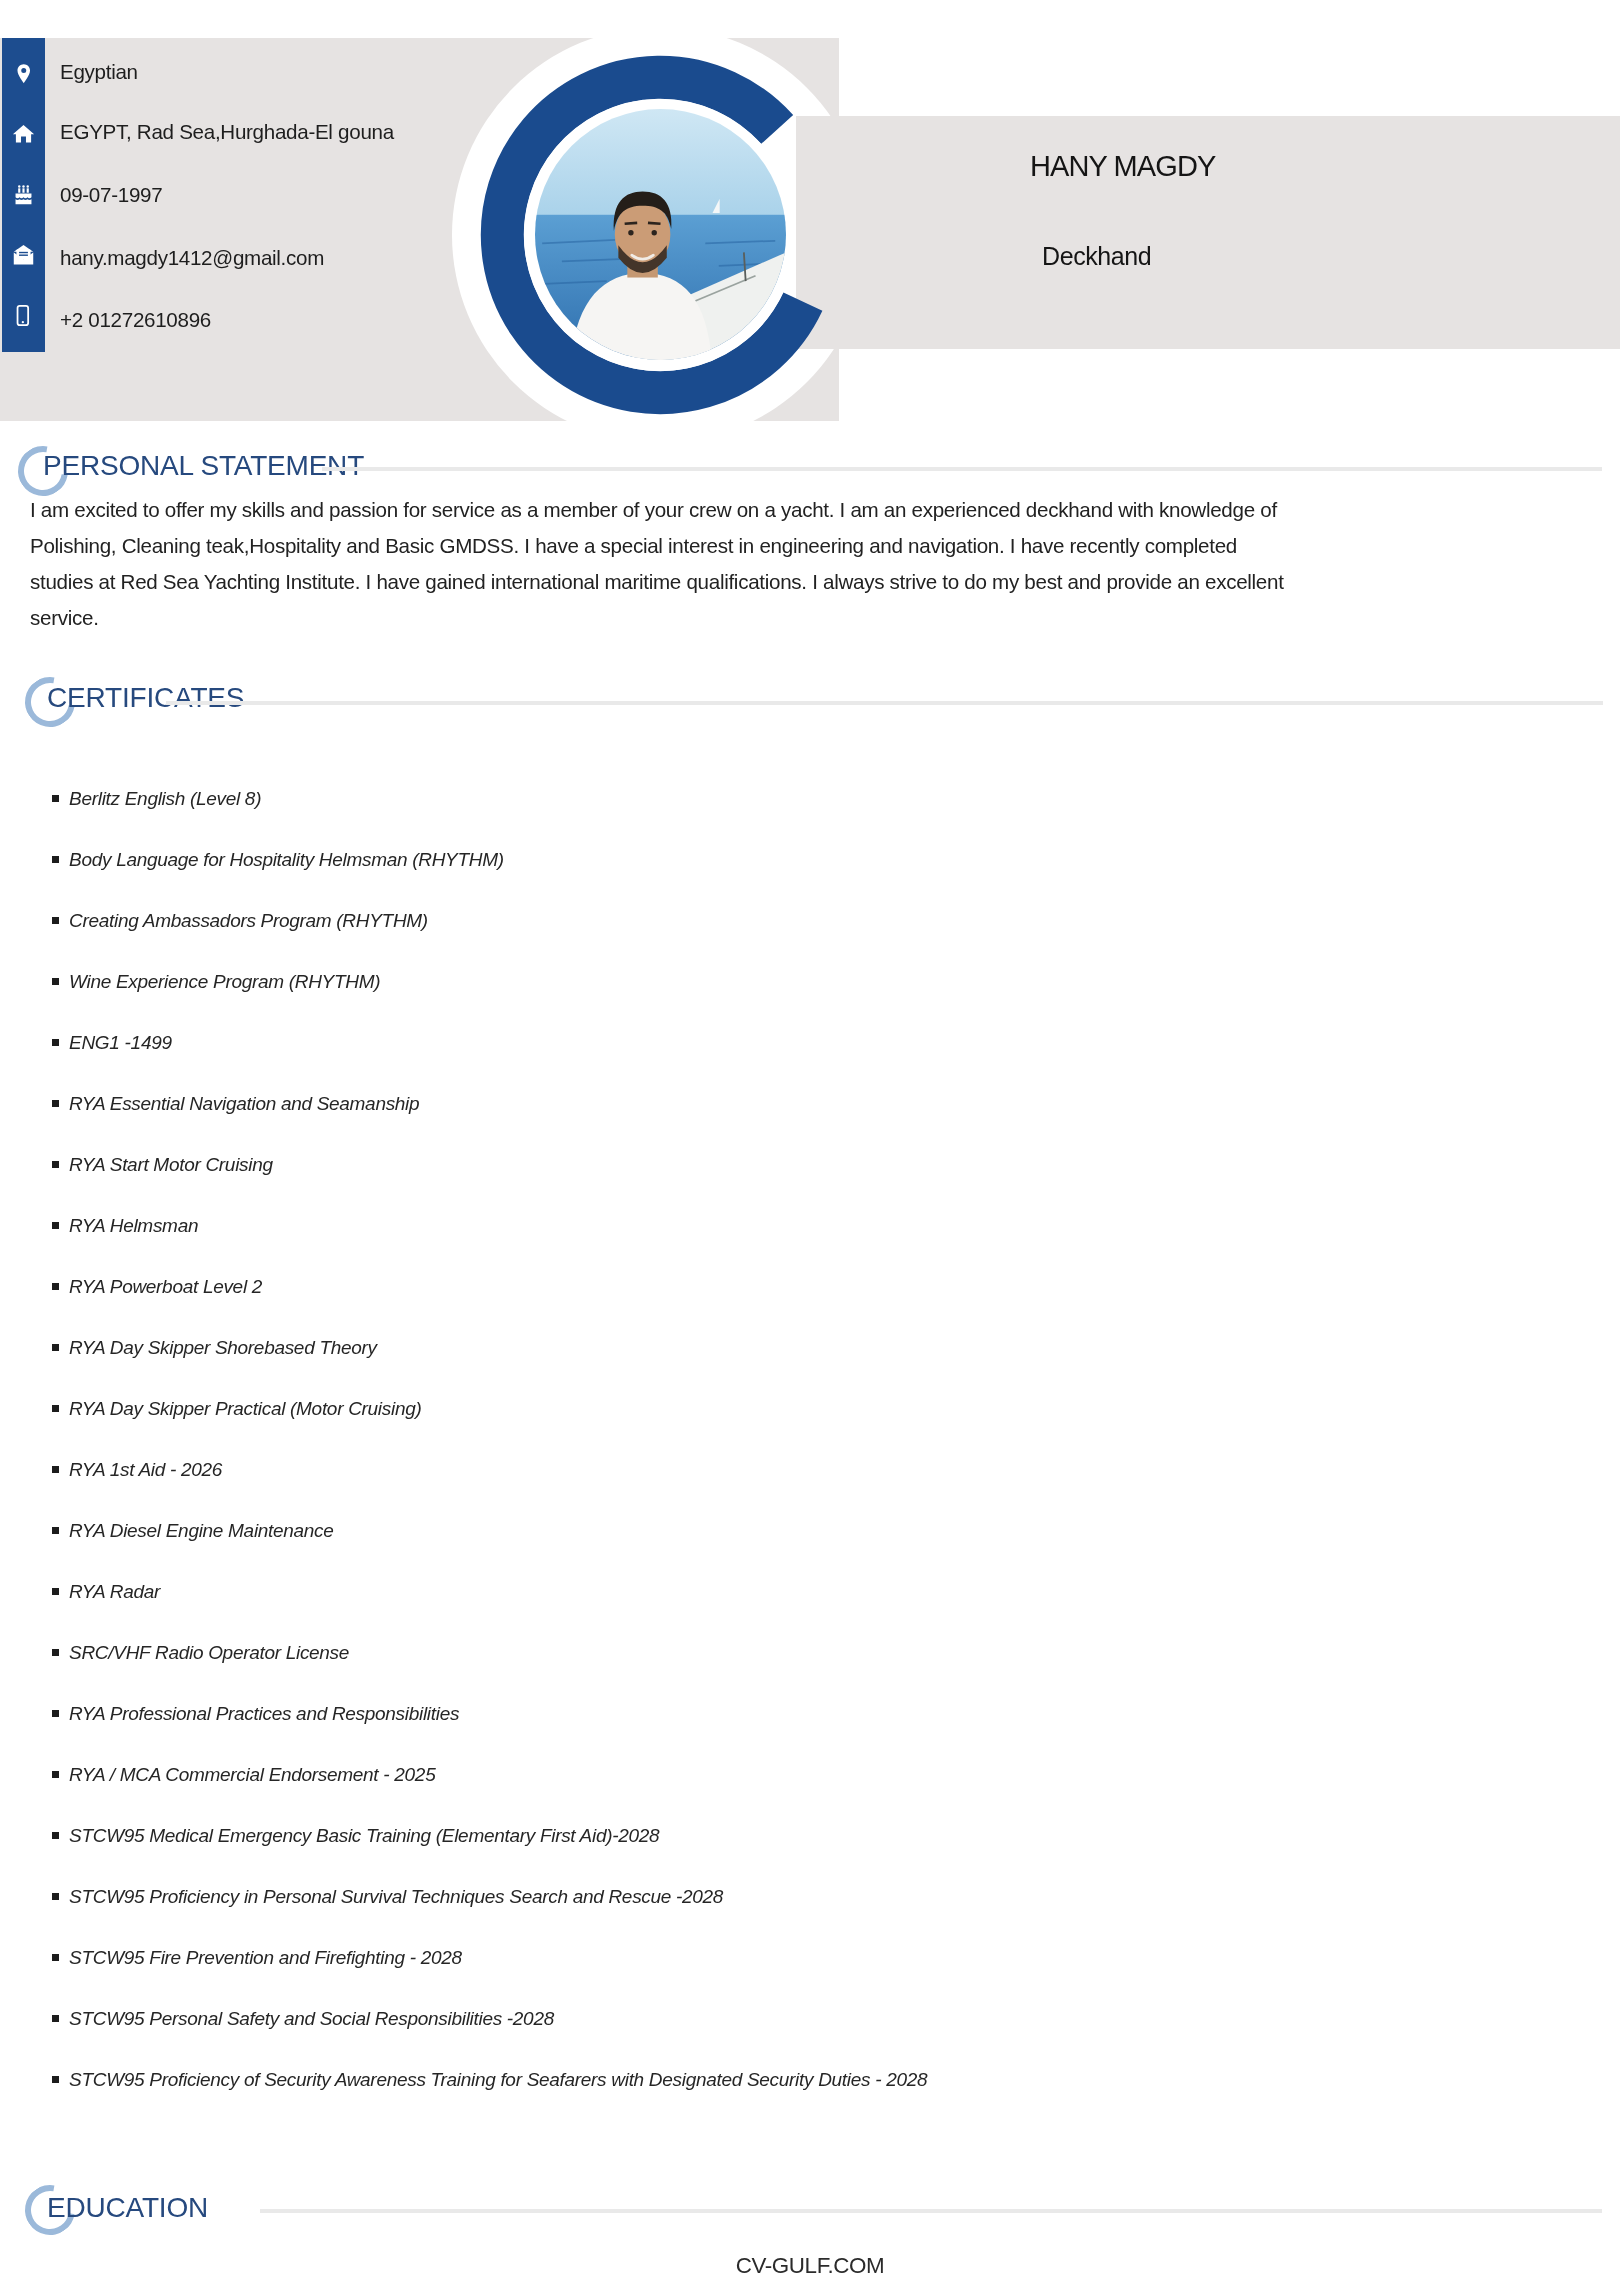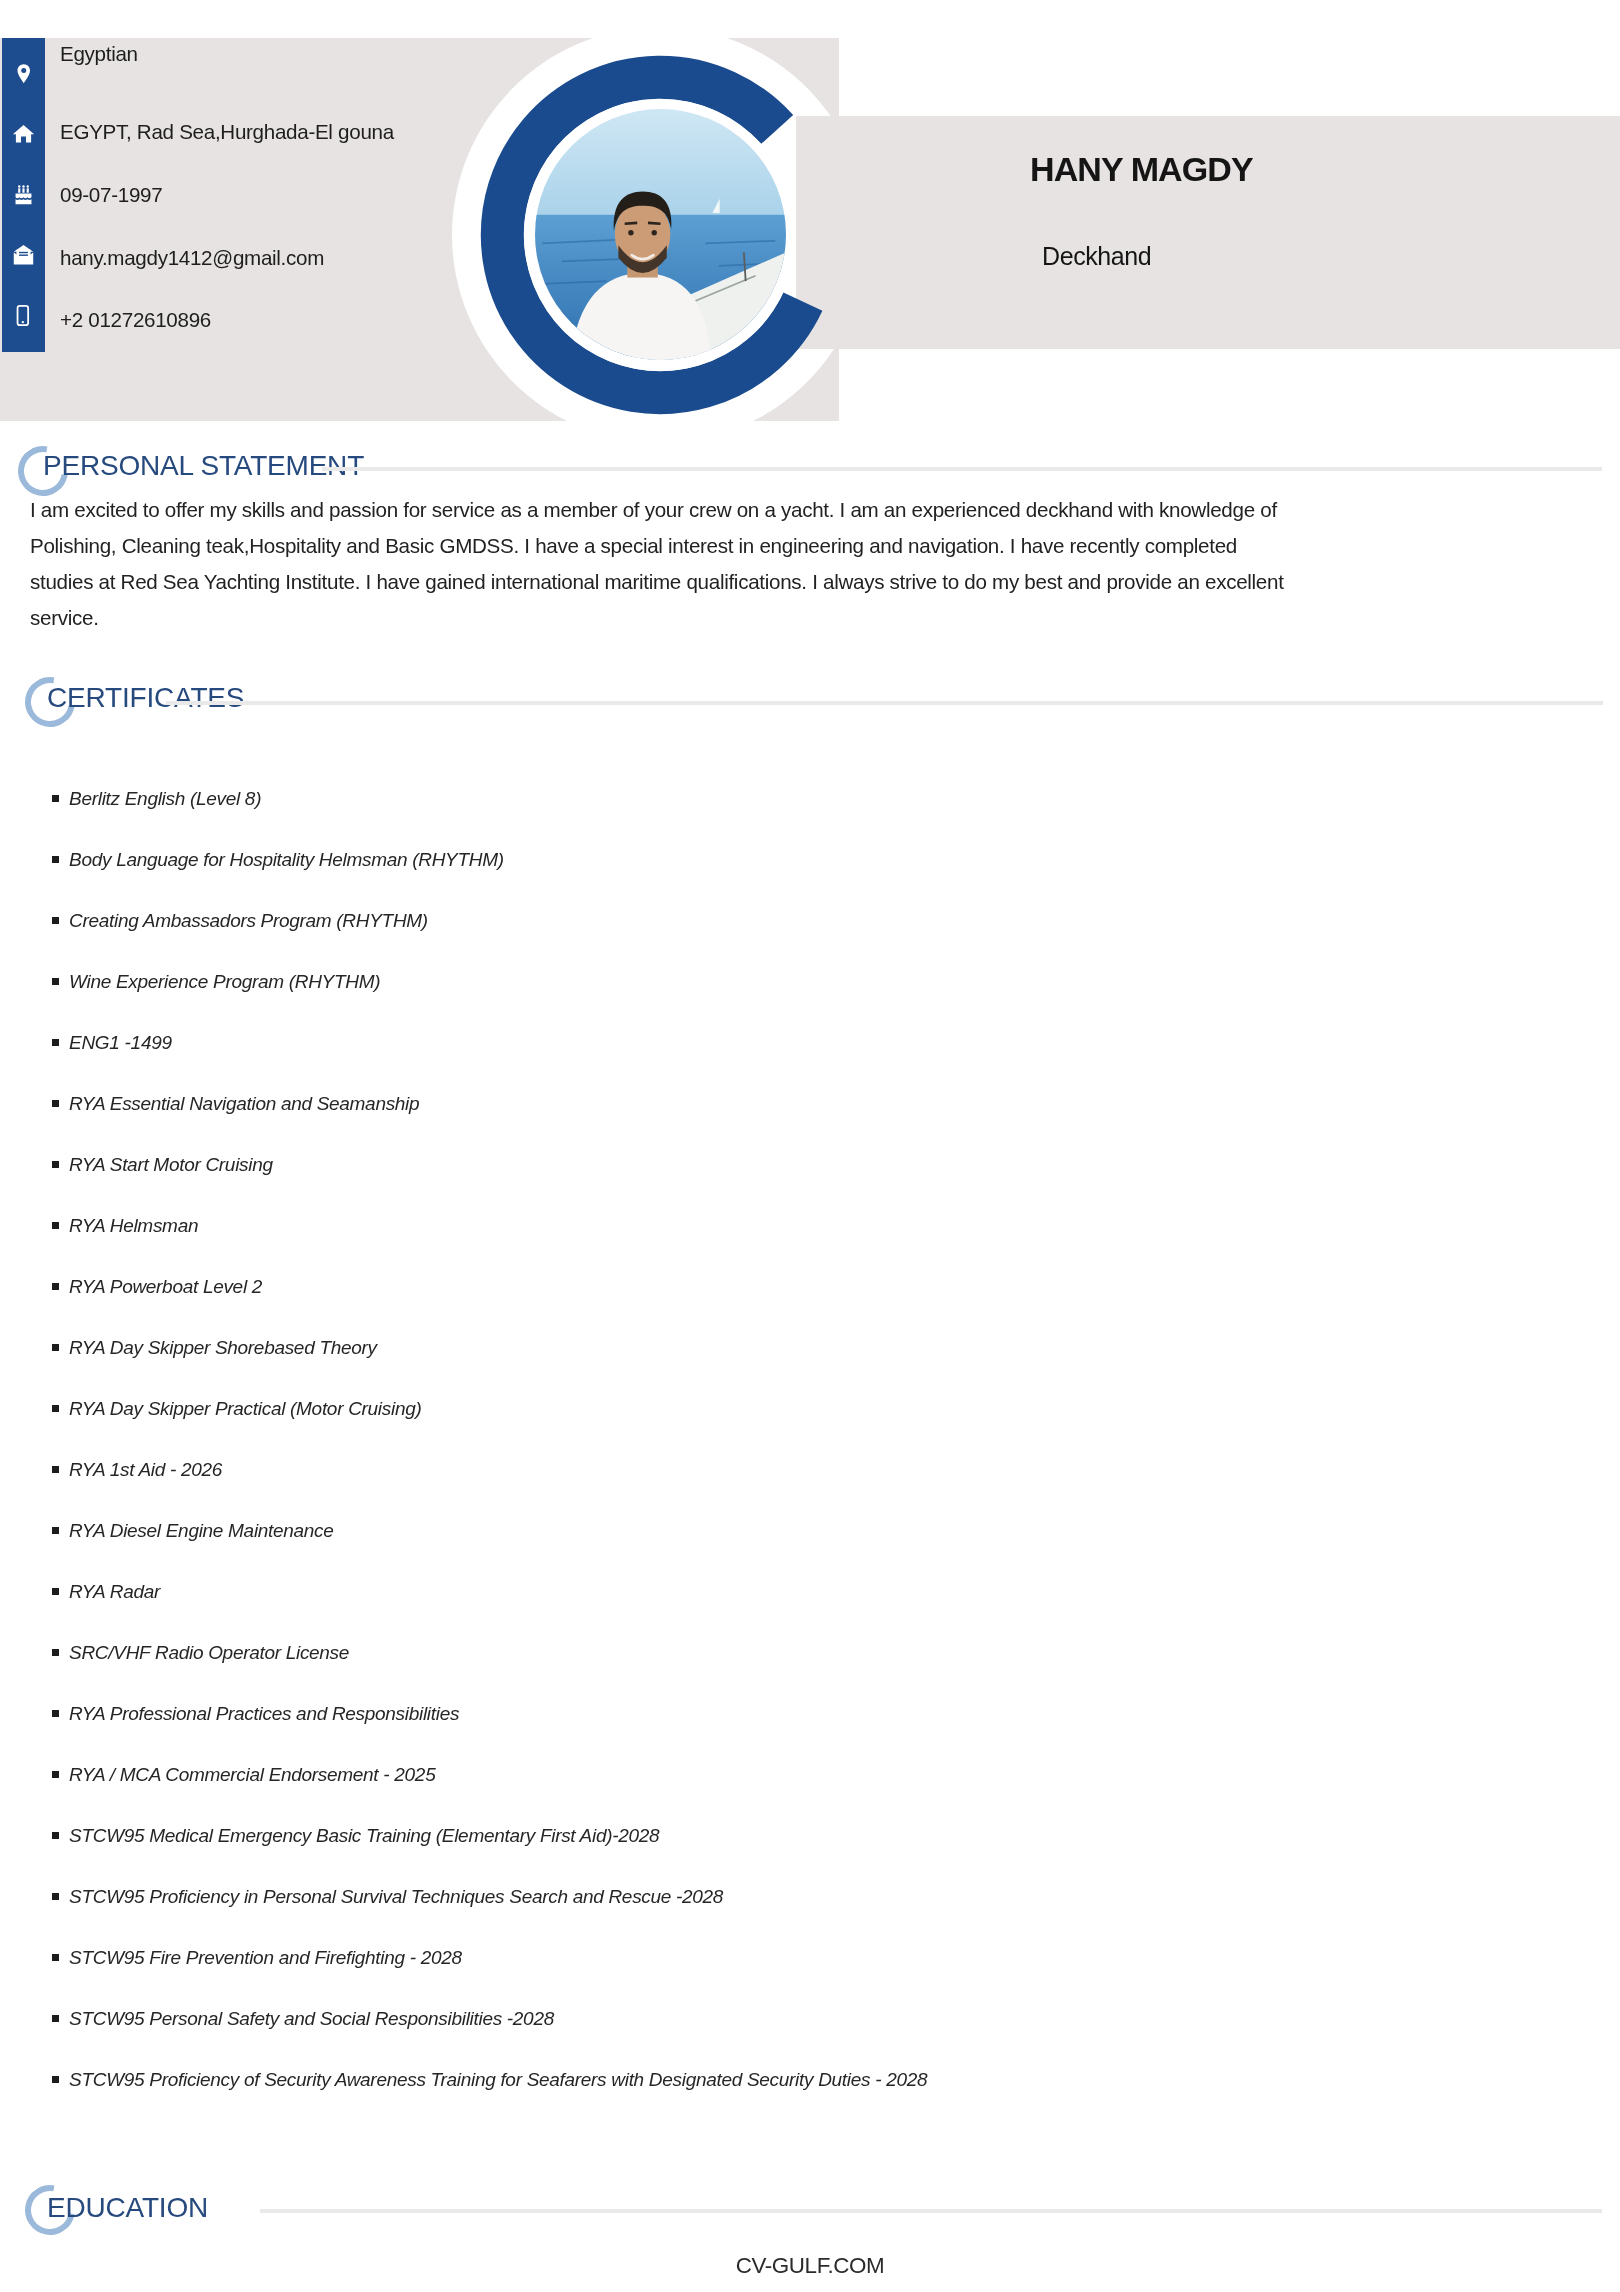--- a/index.html
+++ b/index.html
@@ -11,21 +11,21 @@
   .header-gray{left:0;top:38px;width:839px;height:383px;background:#e6e3e2;}
   .halo{left:452px;top:27px;width:416px;height:416px;border-radius:50%;background:#ffffff;}
   .name-band{left:796px;top:116px;width:824px;height:233px;background:#e6e3e2;}
   .ring-svg{left:436px;top:10.7px;}
   .photo-border{left:524px;top:99px;width:272px;height:272px;border-radius:50%;background:#ffffff;}
   .photo{left:535px;top:109px;width:251px;height:251px;border-radius:50%;overflow:hidden;}
   .icon-bar{left:1.8px;top:38px;width:43px;height:314px;background:#1d4d8f;
             display:flex;flex-direction:column;justify-content:space-around;align-items:center;padding:5.4px 0;box-sizing:border-box;}
   .icon-bar svg{display:block;}
   .contact-row{left:60px;height:27px;display:flex;align-items:center;font-size:20.6px;color:#1e1e1e;letter-spacing:-0.3px;}
-  .person-name{left:1030px;top:150px;font-size:34px;font-weight:bold;color:#151515;letter-spacing:-0.9px;}
+  .person-name{left:1030px;top:150px;font-size:29px;font-weight:normal;color:#151515;letter-spacing:-0.9px;}
   .person-title{left:1042px;top:242px;font-size:25px;font-weight:normal;color:#151515;letter-spacing:-0.4px;}
 
   
   .sec-arc{border:6.3px solid #9bb9da;border-right-color:transparent;border-radius:50%;
            width:38px;height:38px;transform:rotate(-35deg);}
   .sec-head{font-size:28px;color:#26497e;letter-spacing:-0.2px;white-space:nowrap;}
   .sec-line{height:3.6px;background:#e9e9e9;}
 
   .ps-body{left:30px;top:492px;width:1563px;font-size:20.6px;line-height:36px;color:#222;letter-spacing:-0.3px;}
   .ps-line{white-space:nowrap;}
@@ -122,21 +122,21 @@
       </svg>
     </span>
     <span>
       <svg width="19.7" height="23" viewBox="0 0 22 26" fill="none" stroke="#fff" stroke-width="2">
         <rect x="5" y="2" width="12" height="22" rx="2.5"></rect>
         <circle cx="11" cy="20.5" r="1.3" fill="#fff" stroke="none"></circle>
       </svg>
     </span>
   </div>
 
-  <div class="abs contact-row" style="top:40px;">
+  <div class="abs contact-row" style="top:58px;">
       <span>Egyptian</span>
     </div>
   <div class="abs contact-row" style="top:118px;">
       <span>EGYPT, Rad Sea,Hurghada-El gouna</span>
     </div>
   <div class="abs contact-row" style="top:181px;">
       <span>09-07-1997</span>
     </div>
   <div class="abs contact-row" style="top:244px;">
       <span>hany.magdy1412@gmail.com</span>

